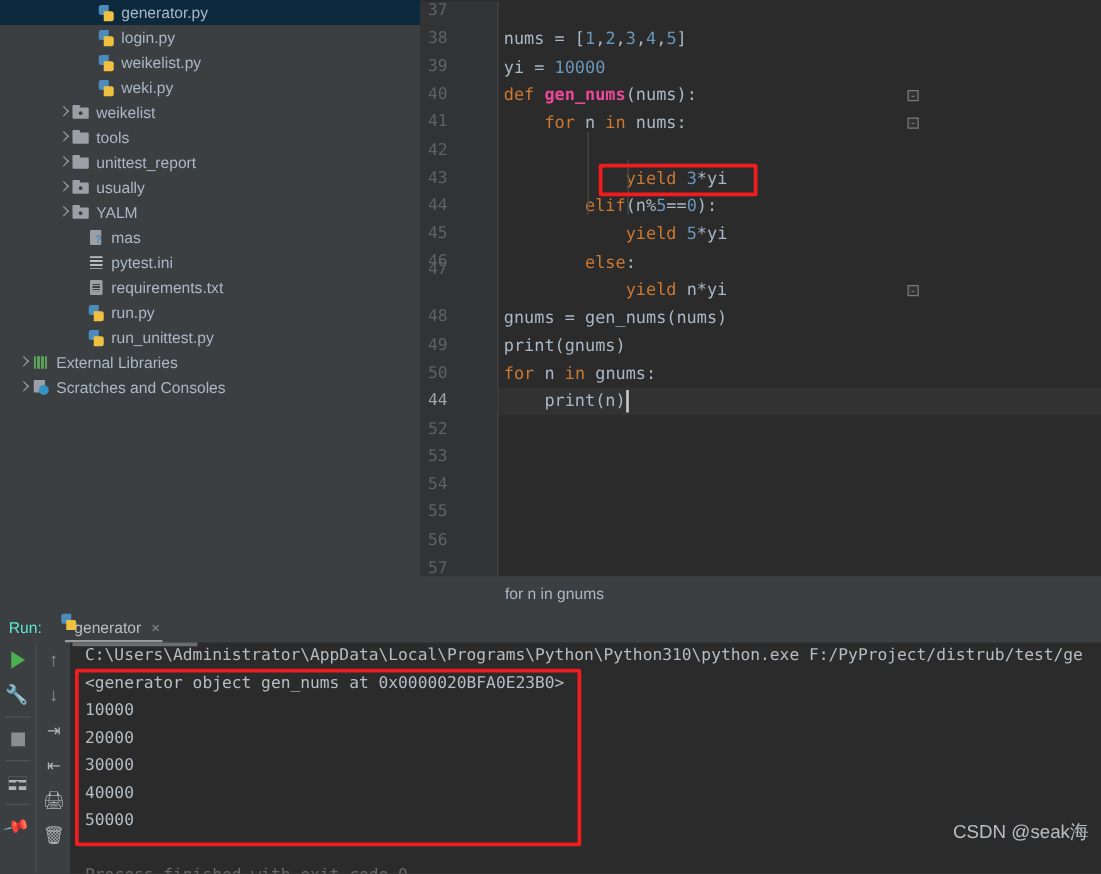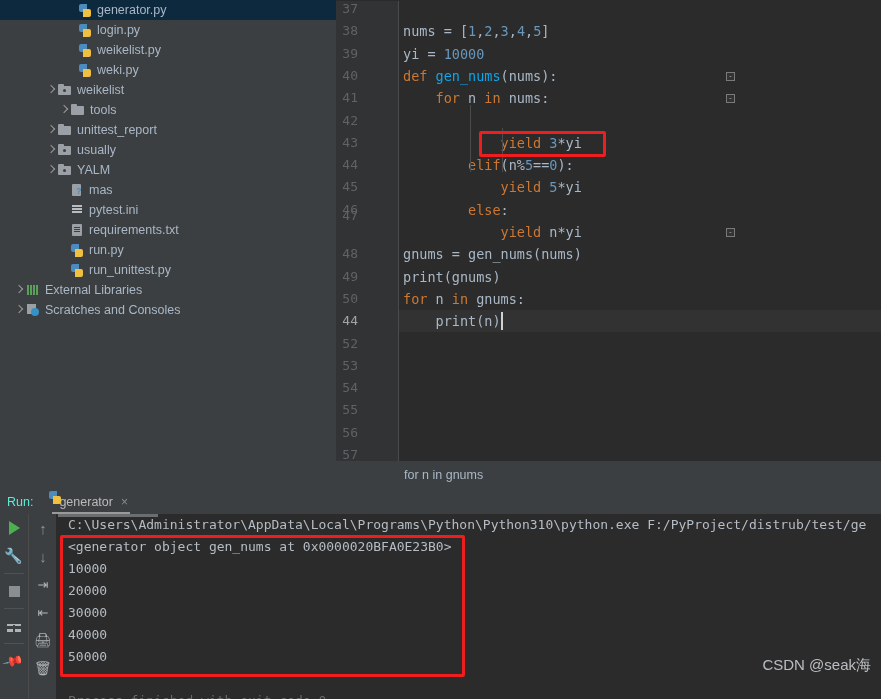--- a/index.html
+++ b/index.html
@@ -157,21 +157,21 @@
   }
   .cl {
     position: absolute; left: 0; right: 0;
     height: 22px; white-space: pre;
     color: #a9b7c6;
     padding-left: 4px;
   }
   .cl.cur { background: #323232; }
   .kw  { color: #cc7832; }
   .num { color: #6897bb; }
-  .fn  { color: #0ea5e9; }
+  .fn  { color: #ec4899; font-weight: bold; }
   .indent-guide {
     position: absolute; width: 1px;
     background: #4b4b4b;
   }
   .fold-marker {
     position: absolute;
     width: 9px; height: 9px;
     border: 1px solid #7a7a7a;
     color: #9a9a9a; font-size: 8px; line-height: 7px;
     text-align: center;
@@ -361,21 +361,21 @@
         <span class="lbl">weikelist.py</span>
       </div>
       <div class="tree-row" style="top: 80px; position: absolute; left: 0px; right: 0px;">
         <span style="display: inline-block; width: 46px;"></span>
         <span class="arrow has"></span>
         <span class="ic folder dot">
           <span class="dotm"></span>
         </span>
         <span class="lbl">weikelist</span>
       </div>
-      <div class="tree-row" style="top: 100px; position: absolute; left: 0px; right: 12px; margin-left: 13px;">
+      <div class="tree-row" style="top: 100px; position: absolute; left: 0px; right: 12px;">
         <span style="display: inline-block; width: 46px;"></span>
         <span class="arrow has"></span>
         <span class="ic folder"></span>
         <span class="lbl">tools</span>
       </div>
       <div class="tree-row" style="top: 120px; position: absolute; left: 0px; right: 0px;">
         <span style="display: inline-block; width: 46px;"></span>
         <span class="arrow has"></span>
         <span class="ic folder"></span>
         <span class="lbl">unittest_report</span>

